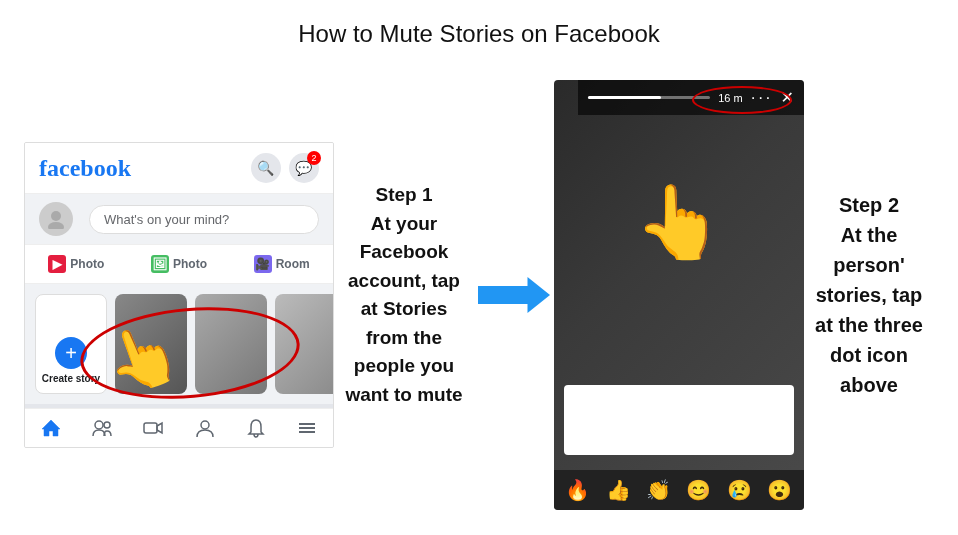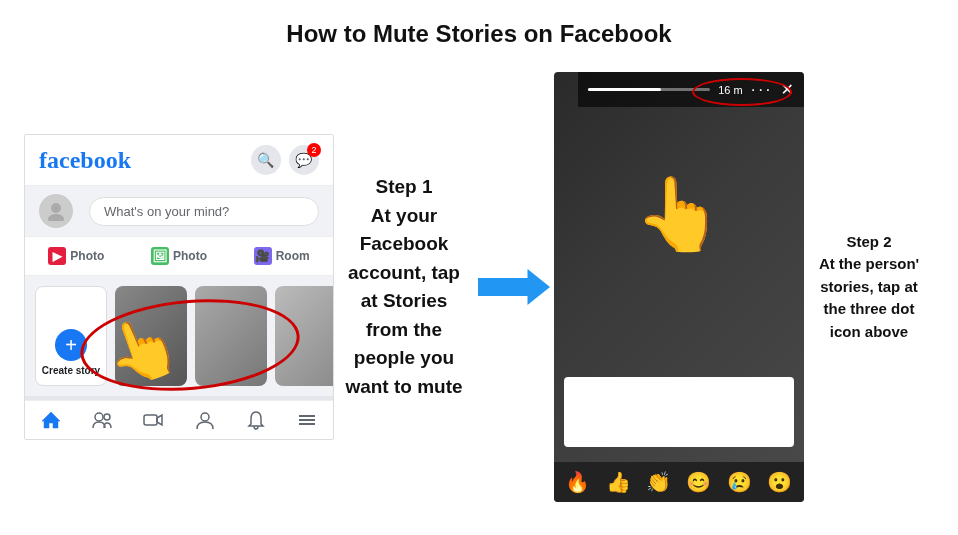--- a/index.html
+++ b/index.html
@@ -9,23 +9,23 @@
       width: 958px;
       min-height: 535px;
       display: flex;
       flex-direction: column;
       align-items: center;
       padding: 20px 10px;
     }
 
     .page-title {
       font-size: 24px;
-      font-weight: bold;
+      font-weight: normal;
       text-align: center;
-      margin-bottom: 24px;
+      margin-bottom: 32px;
       color: #111;
     }
 
     .main-content {
       display: flex;
       align-items: center;
       justify-content: center;
       gap: 0px;
       width: 100%;
     }
@@ -393,21 +393,21 @@
       justify-content: space-around;
       padding: 8px 4px;
       font-size: 20px;
     }
 
     .story-emoji { font-size: 20px; }
 
     .step2-box {
       width: 130px;
       text-align: center;
-      font-size: 15px;
+      font-size: 20px;
       font-weight: bold;
       color: #111;
       line-height: 1.5;
       flex-shrink: 0;
       padding: 0 4px;
     }
   </style>
 </head>
 <body>
 

